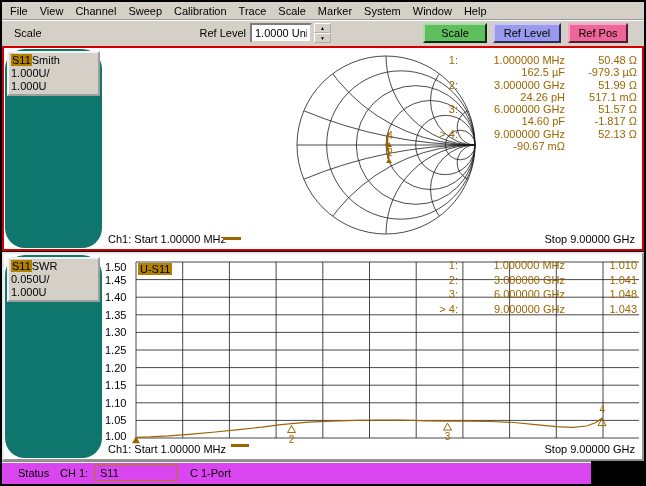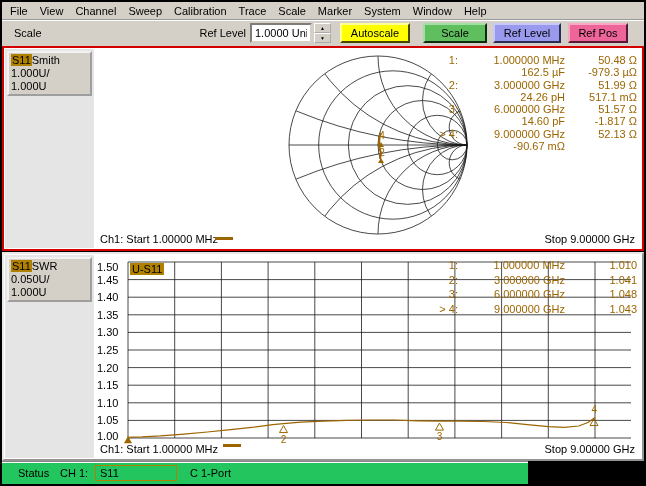--- a/index.html
+++ b/index.html
@@ -38,43 +38,43 @@
   }
   #btn-autoscale { left:338px; width:70px; background:#ffff00; border-color:#ffff99 #9a9a00 #9a9a00 #ffff99; }
   #btn-scale     { left:421px; width:64px; background:#5fbf5f; border-color:#a2dfa2 #2f7f2f #2f7f2f #a2dfa2; }
   #btn-reflevel  { left:491px; width:68px; background:#9999ee; border-color:#c6c6f7 #5555aa #5555aa #c6c6f7; }
   #btn-refpos    { left:566px; width:60px; background:#ee6699; border-color:#f7a8c6 #aa3366 #aa3366 #f7a8c6; }
   
   .panel { position:absolute; left:2px; width:642px; box-sizing:border-box;
     display:flex; background:#fff; padding:1px; }
   .panel.smith { top:46px;  height:205px; border:2px solid #d40000; }
   .panel.swr   { top:252px; height:209px; border:2px outset #e8e8e6; }
-  .sidebar { width:89px; flex:none; background:#e5e5e5; }
+  .sidebar { width:97px; flex:none; background:#0f766e;border-radius:20px; }
   .trace-box {
     margin:2px; background:#d4d0c8; border:2px outset #f2f2f2;
     padding:1px 2px; line-height:13px; white-space:nowrap;
   }
   .hl { background:#b08000; padding:0 1px; }
   .plot { position:relative; flex:1; background:#fff; overflow:hidden; }
   svg.layer { position:absolute; left:0; top:0; }
   .readout { position:absolute; right:4px; color:#9c6500; }
   .readout .r-row { display:grid; grid-template-columns:30px 107px 72px; }
   .readout span { text-align:right; white-space:nowrap; }
   #smith-readout { top:5px; line-height:12.3px; }
   #swr-readout   { top:3px; line-height:14.6px; }
   .start-label { position:absolute; left:6px; bottom:3px; white-space:nowrap; }
   .stop-label  { position:absolute; right:6px; bottom:3px; white-space:nowrap; }
   .legend-dash { position:absolute; width:18px; height:3px; background:#9c6500; }
   #smith-dash { left:121px; bottom:8px; }
   #swr-dash   { left:129px; bottom:11px; }
   .uslabel { position:absolute; left:36px; top:8px; background:#b08000; padding:0 2px; }
   
   .statusbar {
-    position:absolute; left:2px; top:461px; width:526px; height:23px;
-    background:#22c55e; border-top:1px solid #888;
+    position:absolute; left:2px; top:461px; width:589px; height:23px;
+    background:#d946ef; border-top:1px solid #888;
     box-shadow:inset 0 1px 0 #fff; box-sizing:border-box;
   }
   .sb-item { position:absolute; top:5px; white-space:nowrap; }
   .meas-box {
     position:absolute; left:93px; top:3px; width:82px; height:16px;
     border:1px solid #b08000; line-height:15px; padding:0 4px; box-sizing:border-box;
   }
 </style>
 </head>
 <body>
@@ -96,21 +96,20 @@
   </div>
 
   <div class="toolbar">
     <span class="tb-label" id="lbl-mode">Scale</span>
     <span class="tb-label" id="lbl-reflevel">Ref Level</span>
     <input class="ref-input" readonly="" value="1.0000 Units" style="">
     <div class="spinner">
       <button class="spin-btn">▲</button>
       <button class="spin-btn">▼</button>
     </div>
-    <button class="tb-btn" id="btn-autoscale">Autoscale</button>
     <button class="tb-btn" id="btn-scale">Scale</button>
     <button class="tb-btn" id="btn-reflevel">Ref Level</button>
     <button class="tb-btn" id="btn-refpos">Ref Pos</button>
   </div>
 
   <div class="panel smith">
     <div class="sidebar">
       <div class="trace-box">
         <div><span class="hl">S11</span><span>Smith</span></div>
         <div>1.000U/</div>

